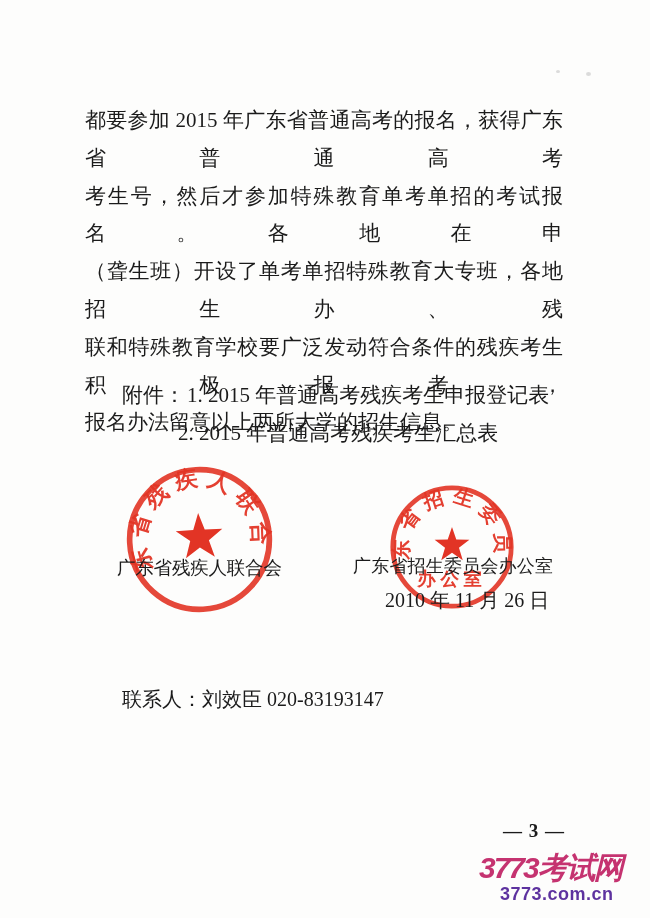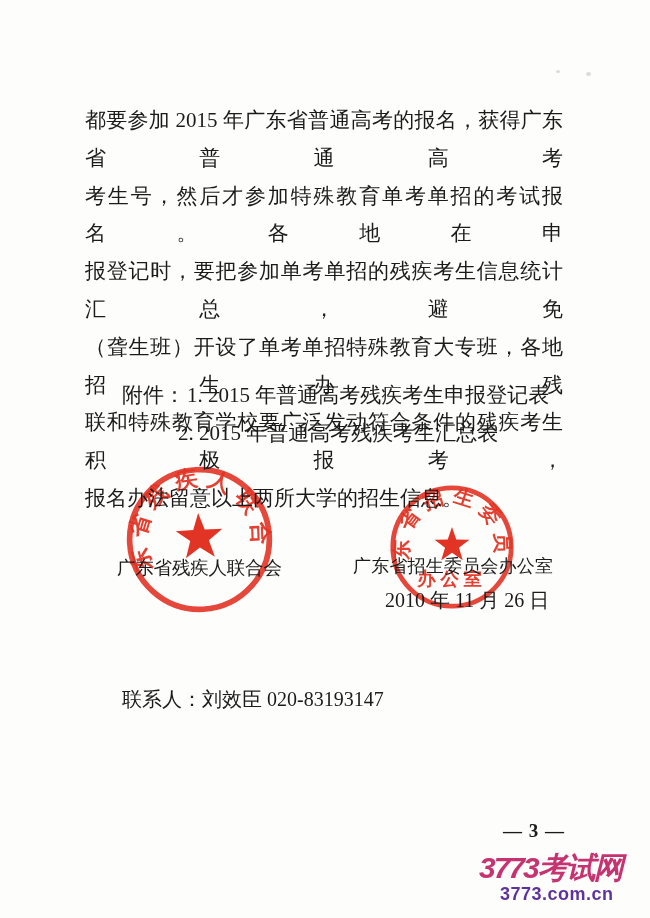--- a/index.html
+++ b/index.html
@@ -61,21 +61,20 @@
 <body>
 
 <div class="page">
 
   <div class="speck speck1"></div>
   <div class="speck speck2"></div>
 
   <div class="para">
     <div class="jline">都要参加 2015 年广东省普通高考的报名，获得广东省普通高考</div>
     <div class="jline">考生号，然后才参加特殊教育单考单招的考试报名。各地在申</div>
-    <div class="jline">报登记时，要把参加单考单招的残疾考生信息统计汇总，避免</div>
     <div class="jline">（聋生班）开设了单考单招特殊教育大专班，各地招生办、残</div>
     <div class="jline">联和特殊教育学校要广泛发动符合条件的残疾考生积极报考，</div>
     <div class="lastline">报名办法留意以上两所大学的招生信息。</div>
   </div>
 
   <div class="attach">
     <div class="row1">
       <span class="lbl">附件：</span><span>1. 2015 年普通高考残疾考生申报登记表</span>
     </div>
     <div class="row2">2. 2015 年普通高考残疾考生汇总表</div>

